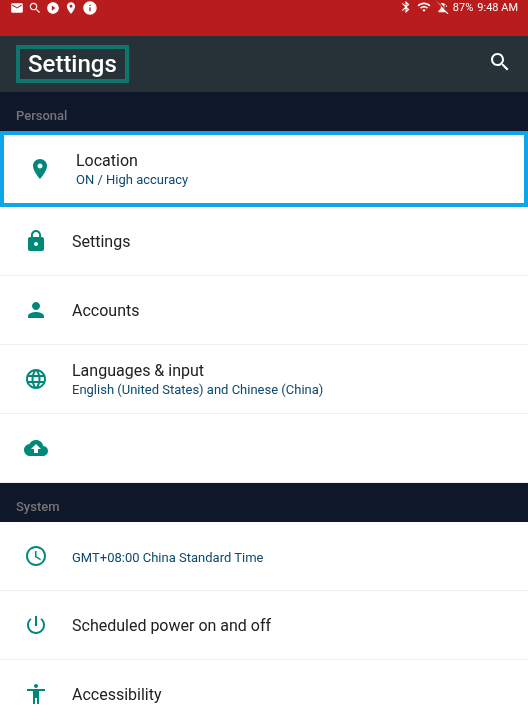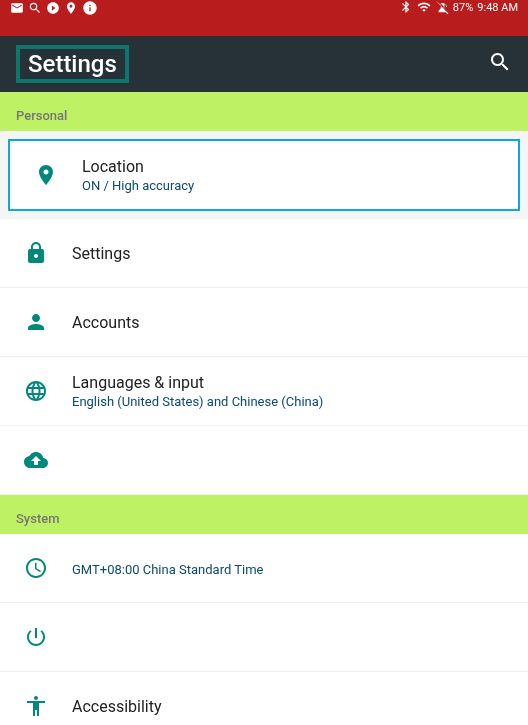--- a/index.html
+++ b/index.html
@@ -54,36 +54,36 @@
       font-size: 22px;
       cursor: pointer;
     }
 
     
     .section-header {
       padding: 16px 16px 8px 16px;
       font-size: 13px;
       color: #757575;
       font-weight: 500;
-      background: #bef264;
+      background: #0f172a;
     }
 
     
     .settings-item {
       background: white;
       display: flex;
       align-items: center;
       padding: 14px 16px;
       border-bottom: 1px solid #eeeeee;
       cursor: pointer;
       min-height: 64px;
     }
     .settings-item.highlighted {
-      border: 2px solid #0ea5e9;
-      margin: 8px;
+      border: 4px solid #0ea5e9;
+      margin: 0;
     }
     .item-icon {
       width: 40px;
       height: 40px;
       display: flex;
       align-items: center;
       justify-content: center;
       margin-right: 16px;
       flex-shrink: 0;
     }
@@ -228,20 +228,23 @@
       <span class="item-subtitle">GMT+08:00 China Standard Time</span>
     </div>
   </div>
 
   <div class="settings-item">
     <div class="item-icon">
       <svg width="24" height="24" viewBox="0 0 24 24">
           <path d="M13 3h-2v10h2V3zm4.83 2.17l-1.42 1.42C17.99 7.86 19 9.81 19 12c0 3.87-3.13 7-7 7s-7-3.13-7-7c0-2.19 1.01-4.14 2.58-5.42L6.17 5.17C4.23 6.82 3 9.26 3 12c0 4.97 4.03 9 9 9s9-4.03 9-9c0-2.74-1.23-5.18-3.17-6.83z"></path>
         </svg>
     </div>
+    <div class="item-text">
+      <span class="item-title">Scheduled power on and off</span>
+    </div>
   </div>
 
   <div class="settings-item">
     <div class="item-icon">
       <svg width="24" height="24" viewBox="0 0 24 24">
           <path d="M12 2c1.1 0 2 .9 2 2s-.9 2-2 2-2-.9-2-2 .9-2 2-2zm9 7h-6v13h-2v-6h-2v6H9V9H3V7h18v2z"></path>
         </svg>
     </div>
     <div class="item-text">
       <span class="item-title">Accessibility</span>

